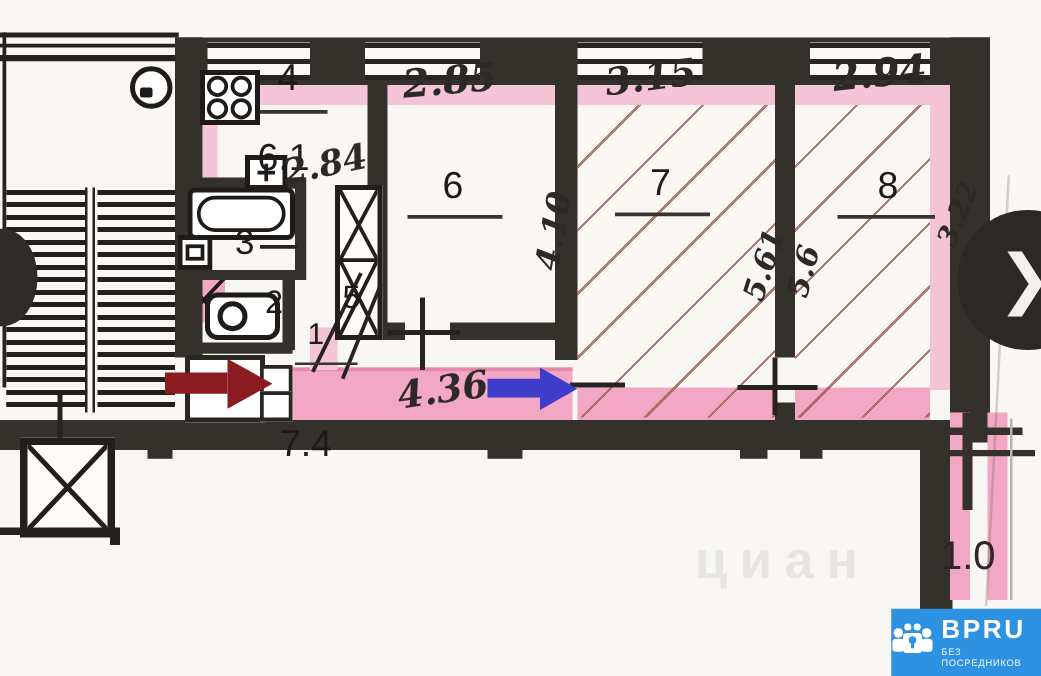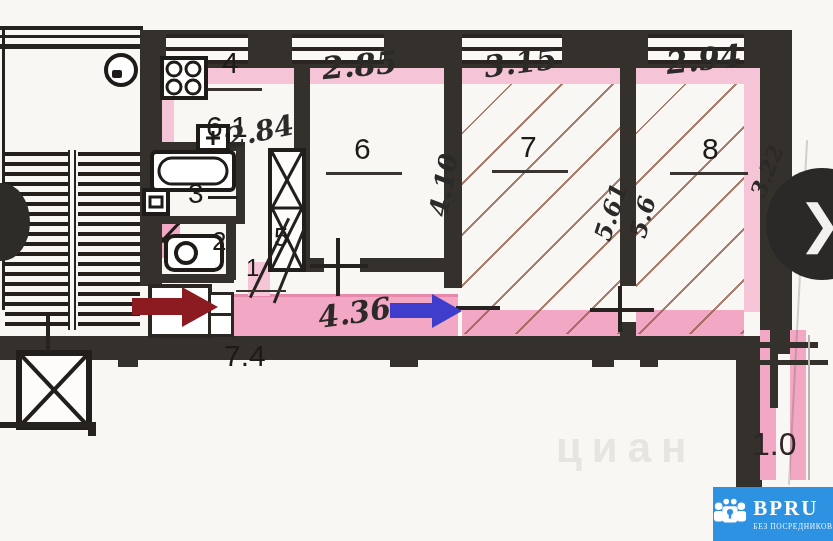--- a/index.html
+++ b/index.html
@@ -20,21 +20,21 @@
   .plabel{color:#1d1a18;font-family:"Liberation Sans",sans-serif;line-height:1;}
   .hw{color:#2c2a28;font-family:"DejaVu Serif",serif;font-style:italic;font-weight:bold;line-height:1;white-space:nowrap;}
   .uline{background:#3a3430;height:3px;}
   .arrow-shaft{position:absolute;}
   .tri{position:absolute;width:0;height:0;}
   #chevron-btn{position:absolute;left:766px;top:168px;width:112px;height:112px;border-radius:50%;
      background:#2b2927;display:flex;align-items:center;justify-content:flex-start;cursor:pointer;}
   #chevron-btn span{color:#f2f1ef;font-size:52px;line-height:1;margin-left:32px;font-family:"DejaVu Sans",sans-serif;}
   #brand{position:absolute;left:713px;top:487px;width:120px;height:54px;background:#2e92e2;
      display:flex;align-items:center;justify-content:center;gap:6px;}
-  #brand .txt{display:flex;flex-direction:column;align-items:flex-start;font-family:Liberation Serif, serif;}
+  #brand .txt{display:flex;flex-direction:column;align-items:flex-start;}
   #brand .name{color:#fff;font-size:21px;font-weight:bold;letter-spacing:2px;line-height:1;}
   #brand .tag{color:#eaf4fd;font-size:7.5px;letter-spacing:.6px;margin-top:3px;}
   .wm{color:rgba(110,105,98,.13);font-size:42px;font-weight:bold;letter-spacing:10px;font-family:"Liberation Sans",sans-serif;}
 </style>
 </head>
 <body>
 
 <div id="stage">
 
   <div class="abs" style="left:0;top:0;width:160px;height:360px;">

